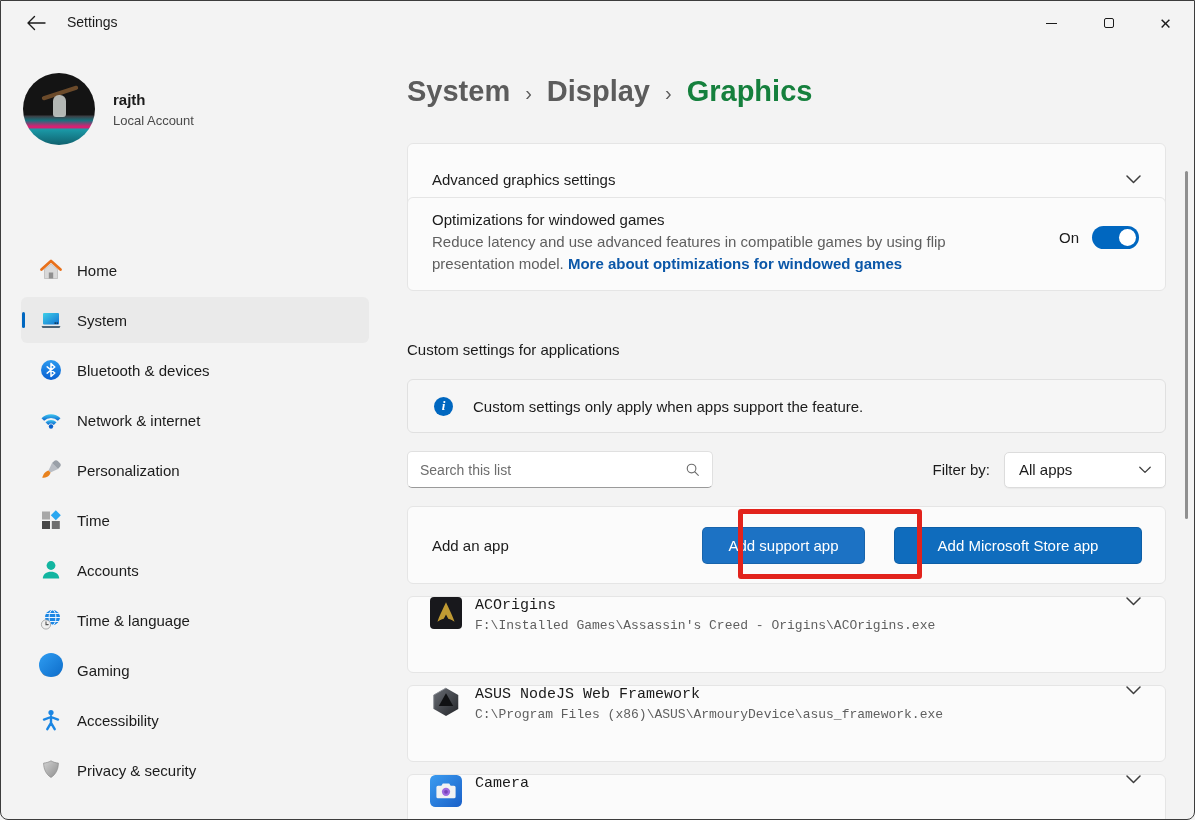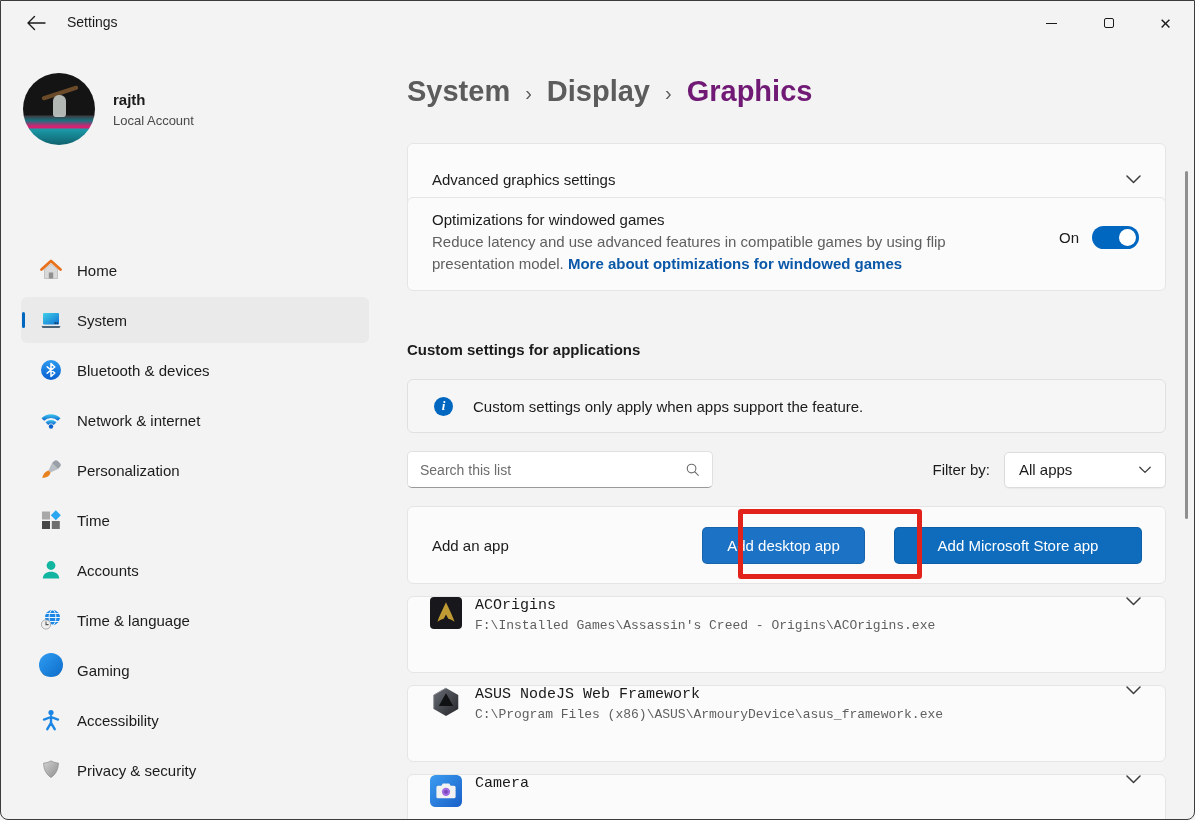--- a/index.html
+++ b/index.html
@@ -51,38 +51,38 @@
   .nav-label { margin-left:14px; font-size:15px; color:#1b1b1b; }
   .partial-update-icon { position:absolute; left:38px; top:608px; width:24px; height:24px;
     border-radius:50%; background:linear-gradient(135deg,#2f9df2,#0d6cc9); }
 
   
   .main { position:absolute; left:390px; top:44px; right:0; bottom:0; }
   .breadcrumb { position:absolute; left:16px; top:30px; font-size:29px; font-weight:600;
     display:flex; align-items:center; gap:15px; white-space:nowrap; }
   .crumb-dim { color:#5c5c5c; cursor:pointer; }
   .crumb-sep { color:#5c5c5c; font-size:20px; font-weight:400; padding-top:4px; }
-  .crumb-current { color:#701a75; }
+  .crumb-current { color:#15803d; }
 
   .content { position:absolute; left:16px; top:86px; width:759px; bottom:0; overflow:hidden; }
   .card { background:#fbfbfb; border:1px solid #e5e5e5; border-radius:6px; position:relative; }
 
   .card-optim { margin-top:-18px; height:94px; padding:13px 24px; }
   .card-title { font-size:15px; color:#1b1b1b; }
   .card-desc { font-size:15px; color:#5f5f5f; line-height:22px; margin-top:3px; max-width:620px; }
   .desc-link { color:#0b57a8; font-weight:bold; cursor:pointer; }
   .toggle-area { position:absolute; right:26px; top:28px; display:flex; align-items:center; gap:13px; }
   .toggle-label { font-size:15px; color:#1b1b1b; }
   .toggle { width:47px; height:23px; border-radius:12px; background:#0067c0; position:relative; cursor:pointer; }
   .toggle-knob { position:absolute; right:3px; top:3px; width:17px; height:17px; border-radius:50%; background:#ffffff; }
 
   .card-advanced { margin-top:12px; height:72px; display:flex; align-items:center;
     justify-content:space-between; padding:0 24px; cursor:pointer; }
 
-  .section-title { margin-top:50px; font-size:15px; font-weight:bold; color:#1b1b1b; height:20px; }
+  .section-title { margin-top:50px; font-size:15px; font-weight:normal; color:#1b1b1b; height:20px; }
 
   .info-bar { margin-top:18px; height:54px; background:#f6f6f6; border:1px solid #e0e0e0;
     border-radius:6px; display:flex; align-items:center; padding:0 26px; gap:20px; }
   .info-icon { width:19px; height:19px; border-radius:50%; background:#0067c0; color:#ffffff;
     font-size:13px; font-weight:bold; display:flex; align-items:center; justify-content:center;
     font-family:"Liberation Serif",serif; font-style:italic; flex:none; }
   .info-text { font-size:15px; color:#1b1b1b; }
 
   .toolbar { margin-top:18px; height:38px; position:relative; }
   .list-search { position:absolute; left:0; top:0; width:306px; height:37px;
@@ -349,21 +349,21 @@
           <span class="dropdown-value">All apps</span>
           <svg width="12" height="8" viewBox="0 0 15 9">
               <path d="M1 1 L7.5 7.5 L14 1" fill="none" stroke="#3e3e3e" stroke-width="1.6" stroke-linecap="round" stroke-linejoin="round"></path>
             </svg>
         </div>
       </div>
     </div>
 
     <div class="card card-addapp">
       <span class="addapp-label">Add an app</span>
-      <button class="btn-accent btn-desktop">Add desktop app</button>
+      <button class="btn-accent btn-desktop">Add support app</button>
       <button class="btn-accent btn-store">Add Microsoft Store app</button>
     </div>
 
     <div class="card app-row first">
       <span class="app-icon">
           <svg width="32" height="32" viewBox="0 0 24 24">
             <rect width="24" height="24" fill="#18181c"></rect>
             <path d="M12 4 C10 8.5 8 12 5.6 18.6 C8.1 17 10 16.2 12 16.2 C14 16.2 15.9 17 18.4 18.6 C16 12 14 8.5 12 4 Z" fill="#c09a33"></path>
             <path d="M12 13.2 L14.4 17.6 C12.8 17 11.2 17 9.6 17.6 Z" fill="#18181c"></path>
           </svg>

